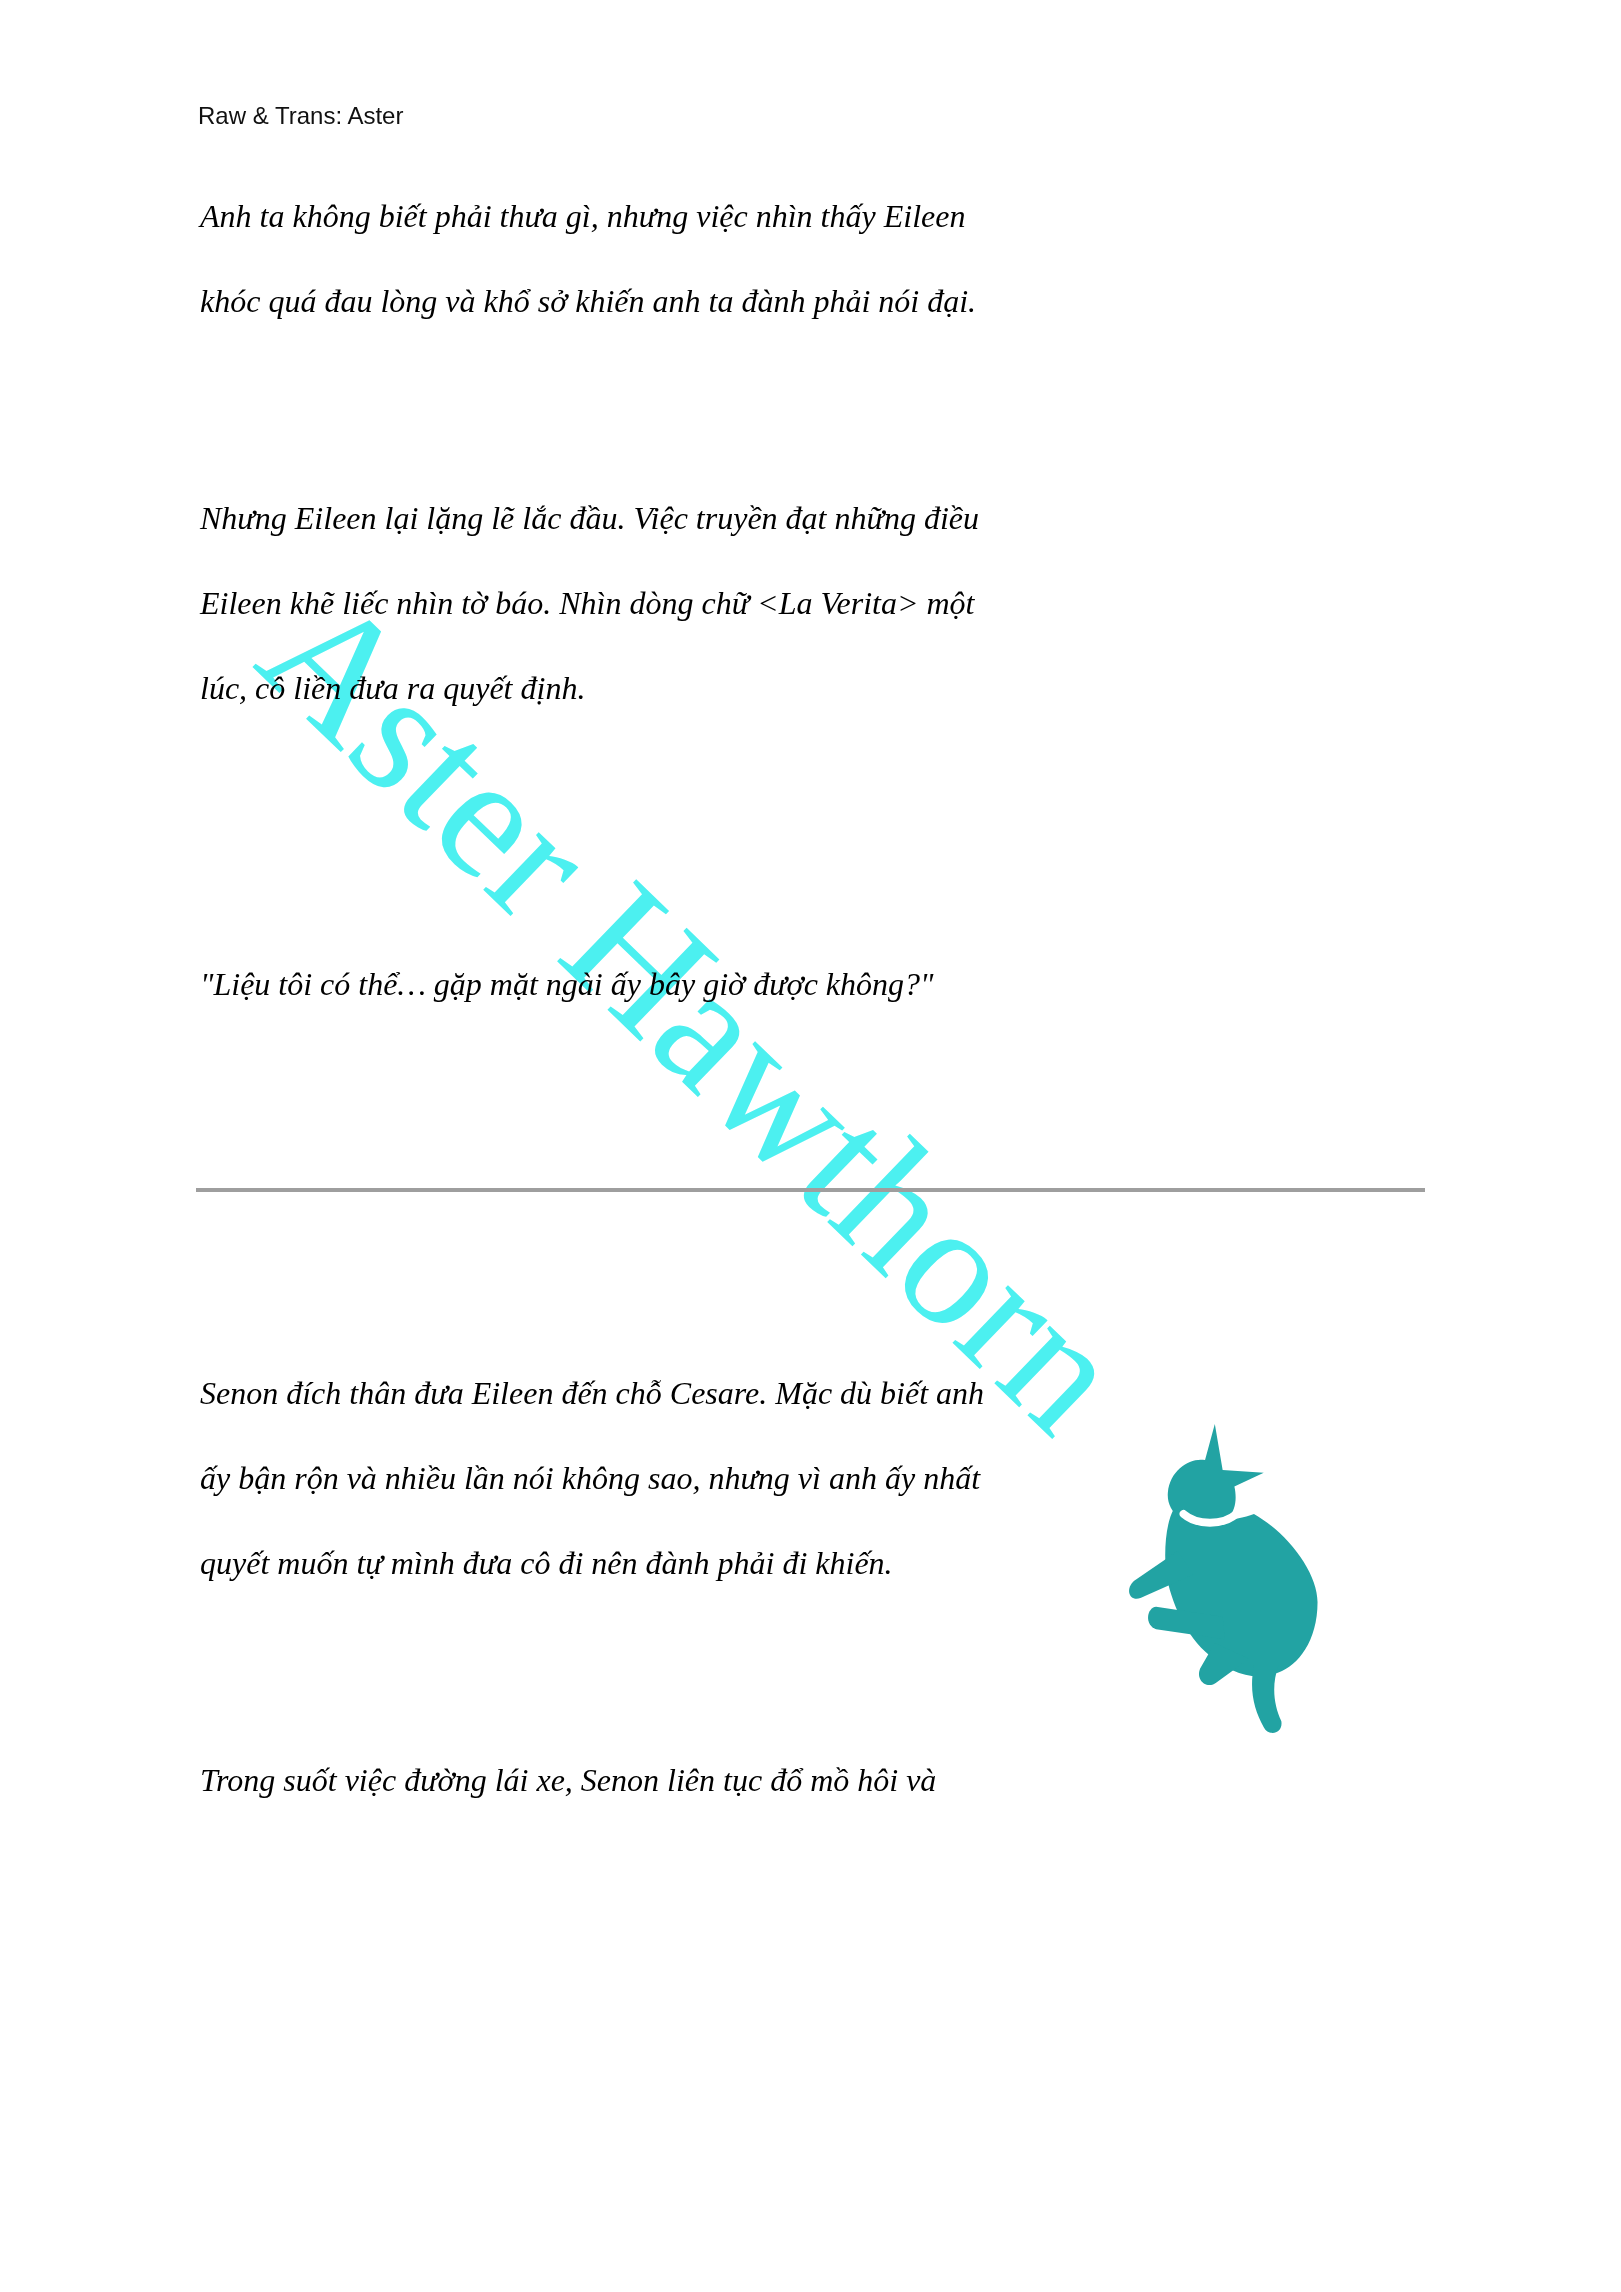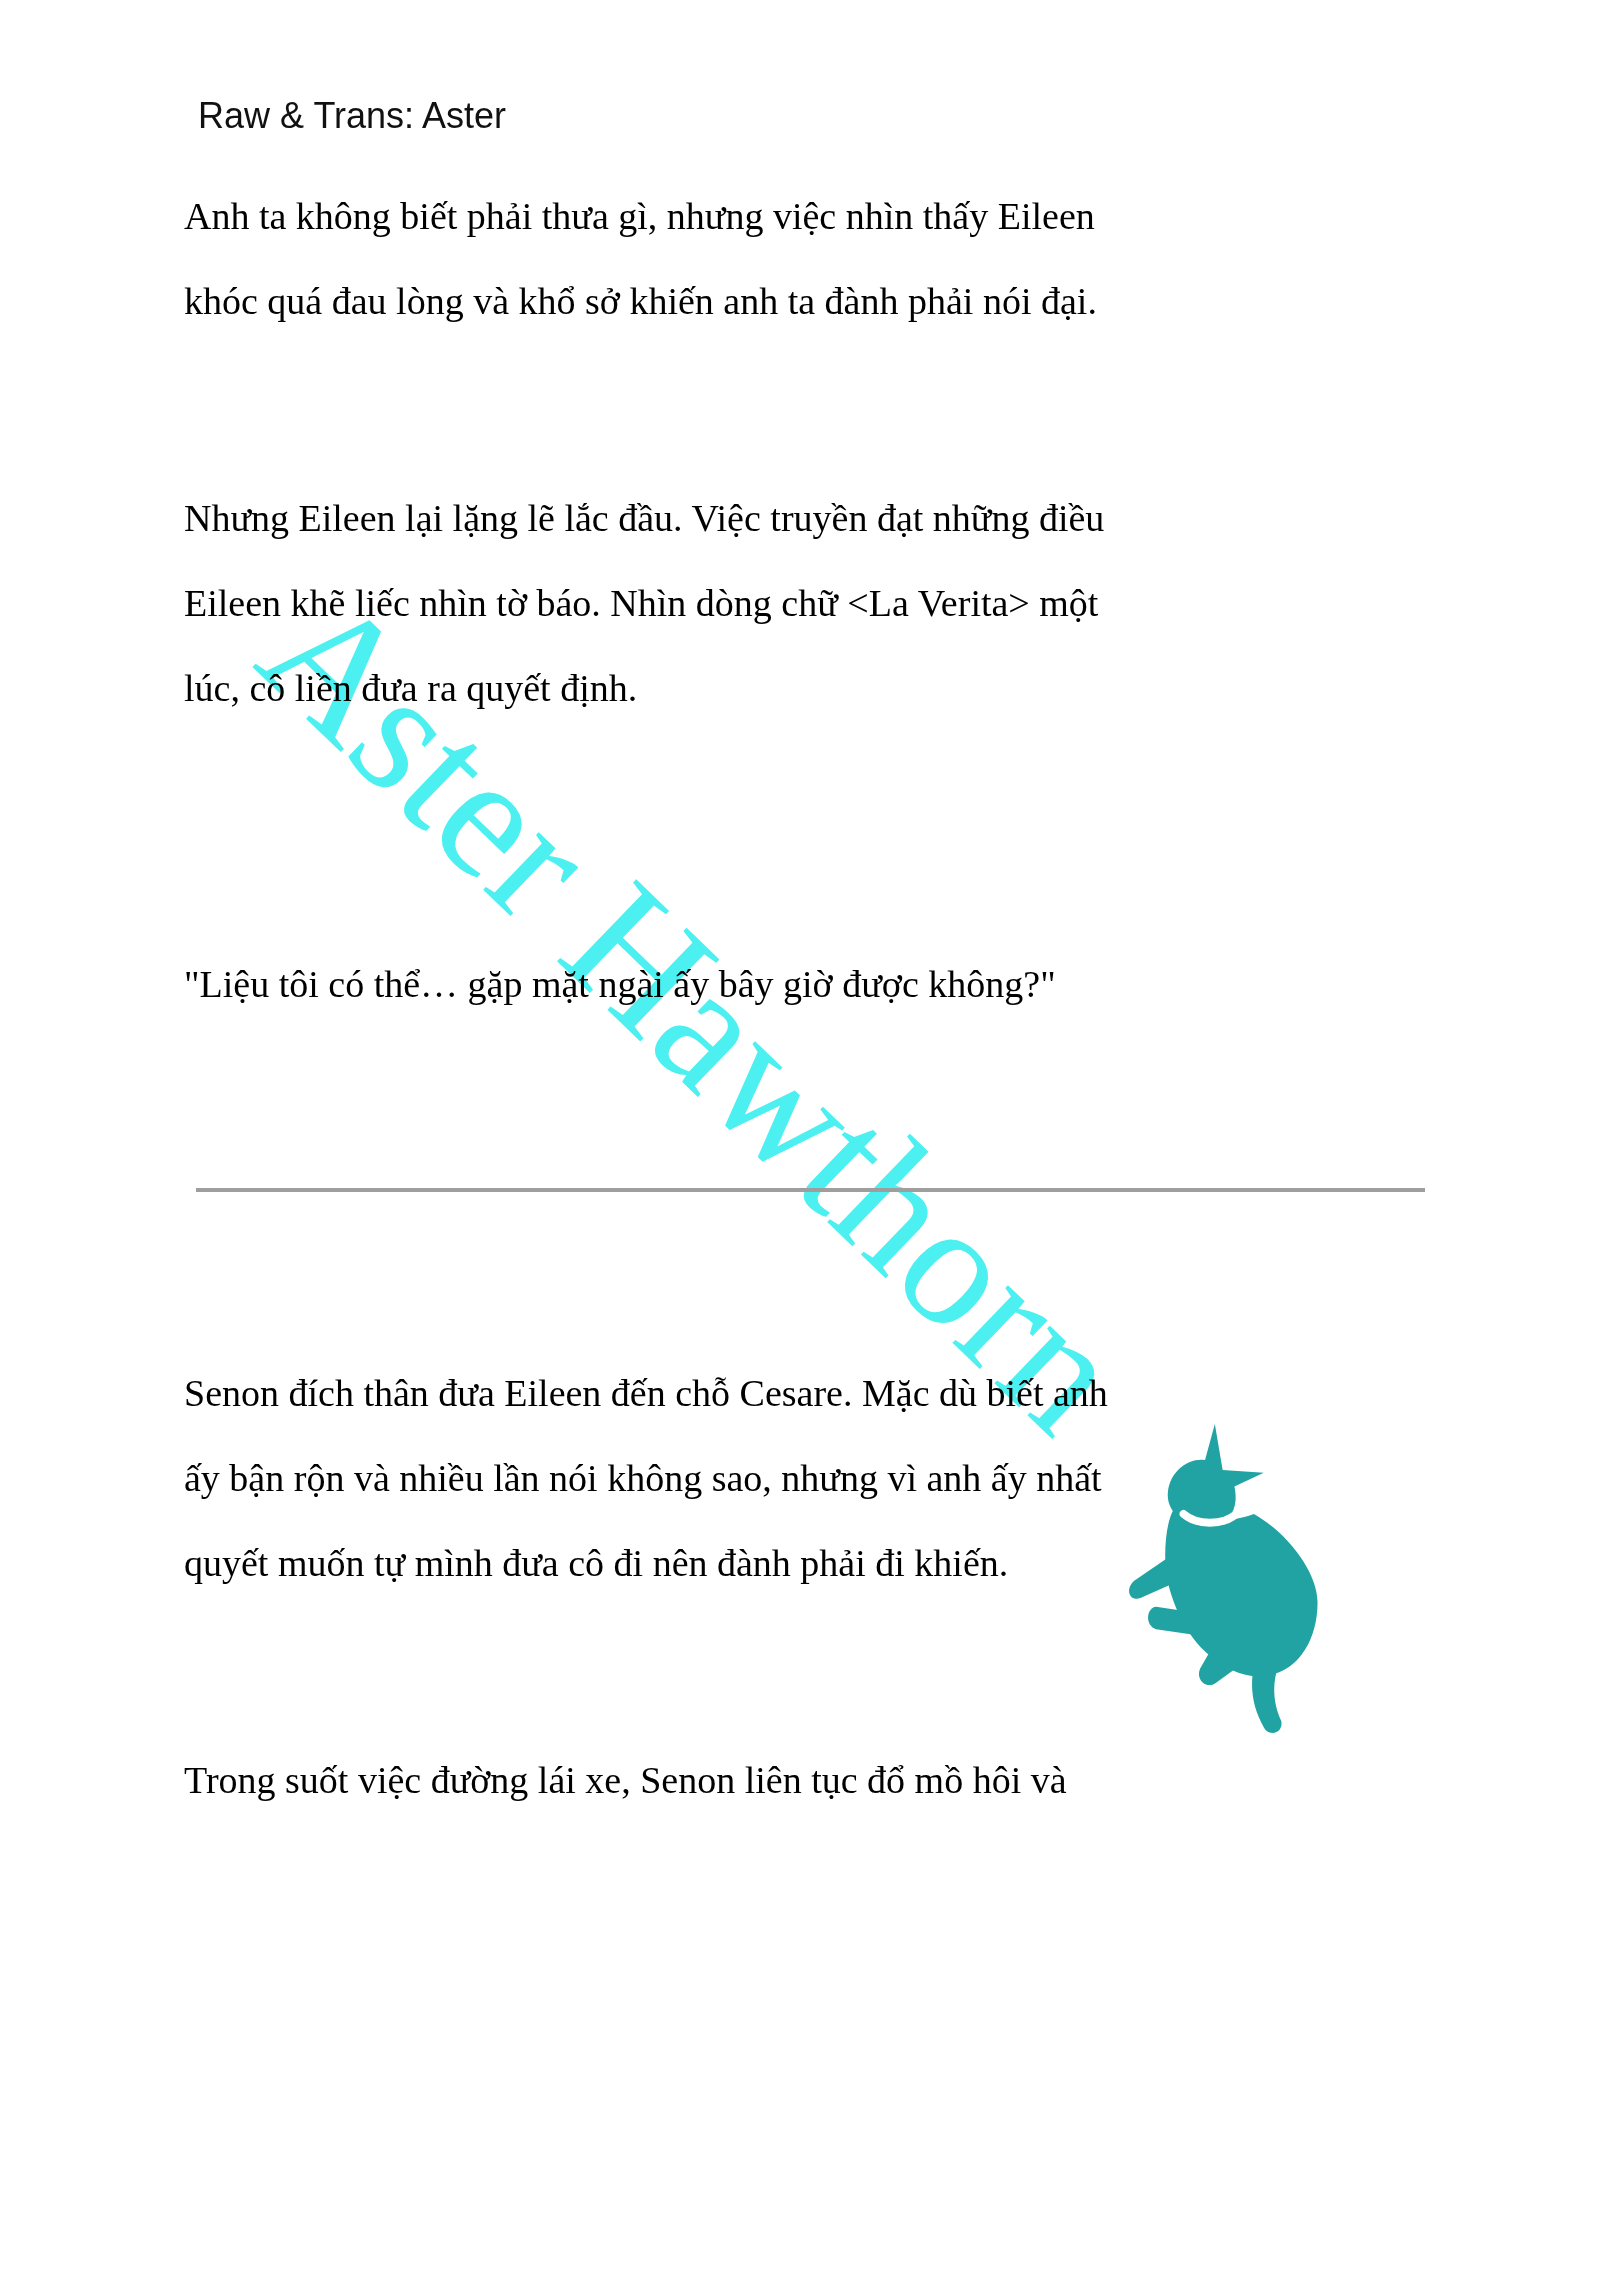--- a/index.html
+++ b/index.html
@@ -18,21 +18,21 @@
     left: 0; top: 0;
     width: 1621px;
     height: 2293px;
     background: #ffffff;
   }
   .header {
     position: absolute;
     left: 198px;
     top: 98px;
     font-family: "Liberation Sans", sans-serif;
-    font-size: 36px;
+    font-size: 24px;
     line-height: 35px;
     color: #111111;
     white-space: nowrap;
   }
   .watermark {
     position: absolute;
     left: 248px;
     top: 669px;
     font-family: "Liberation Serif", serif;
     font-size: 174px;
@@ -46,27 +46,28 @@
   .cat {
     position: absolute;
     left: 1117px;
     top: 1416px;
     width: 225px;
     height: 323px;
     z-index: 2;
   }
   .body-text {
     position: absolute;
-    left: 184px;
+    left: 200px;
     width: 1274px;
     font-family: "Liberation Serif", serif;
-    font-size: 38px;
+    font-size: 32px;
     line-height: 85px;
     color: #000000;
     z-index: 3;
+    font-style: italic;
   }
   .line {
     display: block;
     white-space: nowrap;
   }
   .rule {
     position: absolute;
     left: 196px;
     top: 1188px;
     width: 1229px;

